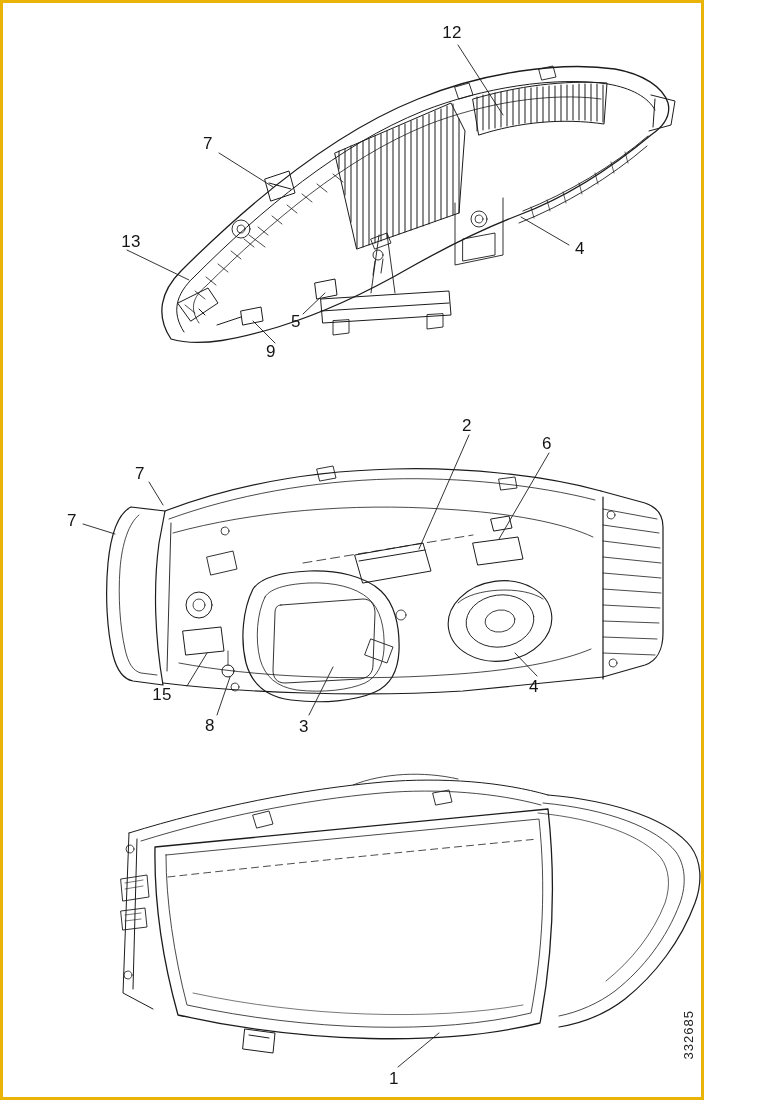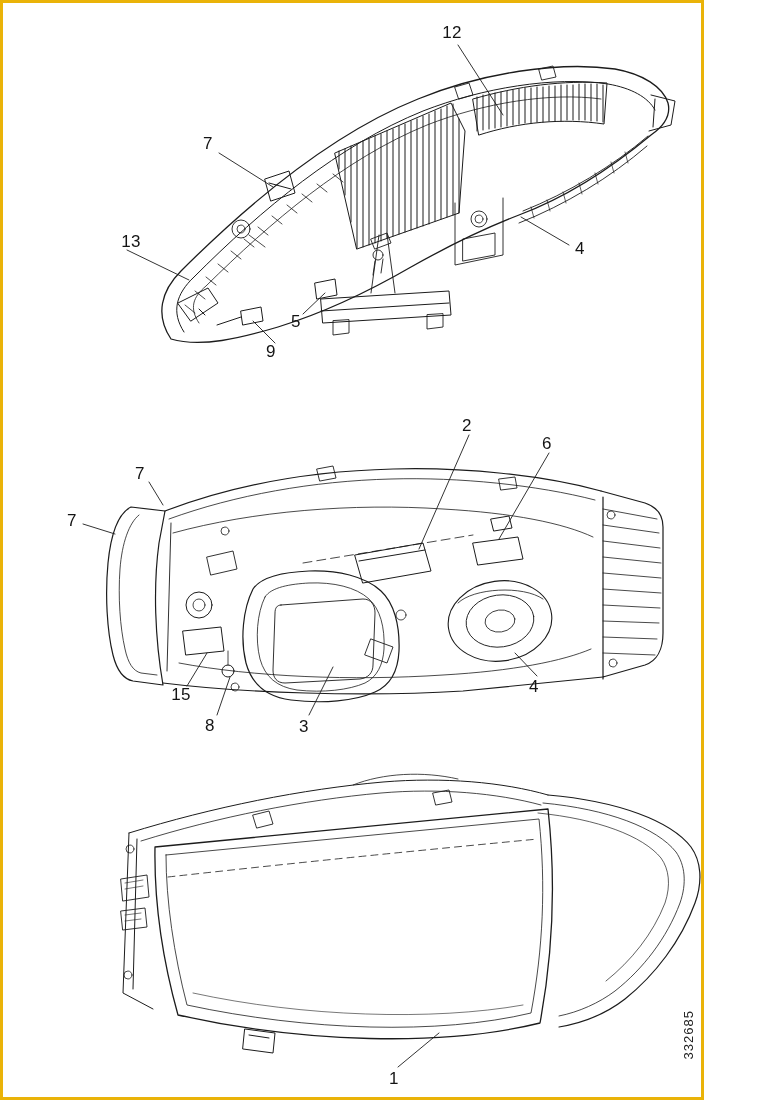--- a/index.html
+++ b/index.html
@@ -146,21 +146,21 @@
   <span class="callout" style="left:449px; top:29px">12</span>
   <span class="callout" style="left:205px; top:140px">7</span>
   <span class="callout" style="left:128px; top:238px">13</span>
   <span class="callout" style="left:577px; top:245px">4</span>
   <span class="callout" style="left:293px; top:318px">5</span>
   <span class="callout" style="left:268px; top:348px">9</span>
   <span class="callout" style="left:464px; top:422px">2</span>
   <span class="callout" style="left:544px; top:440px">6</span>
   <span class="callout" style="left:137px; top:470px">7</span>
   <span class="callout" style="left:69px;  top:517px">7</span>
-  <span class="callout" style="left:178px; top:691px">15</span>
+  <span class="callout" style="left:159px; top:691px">15</span>
   <span class="callout" style="left:207px; top:722px">8</span>
   <span class="callout" style="left:301px; top:723px">3</span>
   <span class="callout" style="left:531px; top:683px">4</span>
   <span class="callout" style="left:391px; top:1075px">1</span>
 
   <span class="figure-number">332685</span>
 
 </div>
 
 </body></html>

